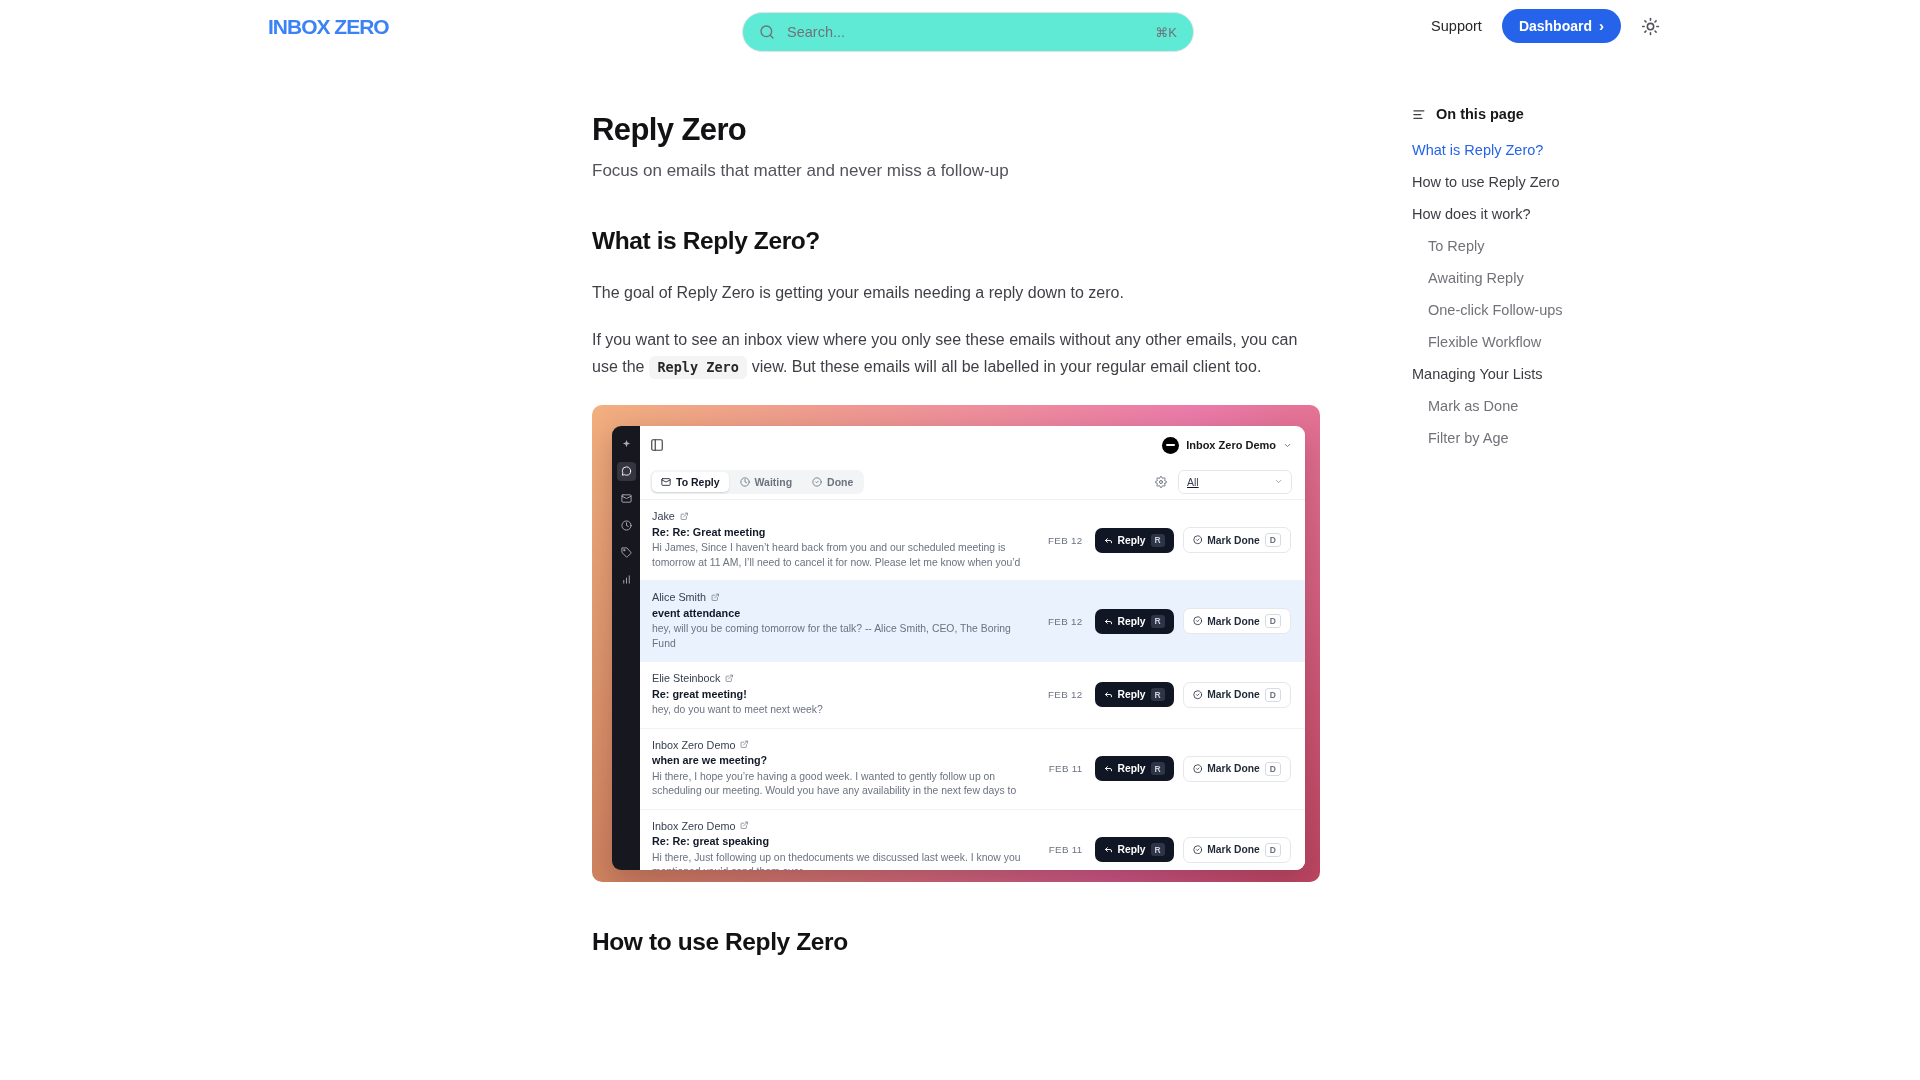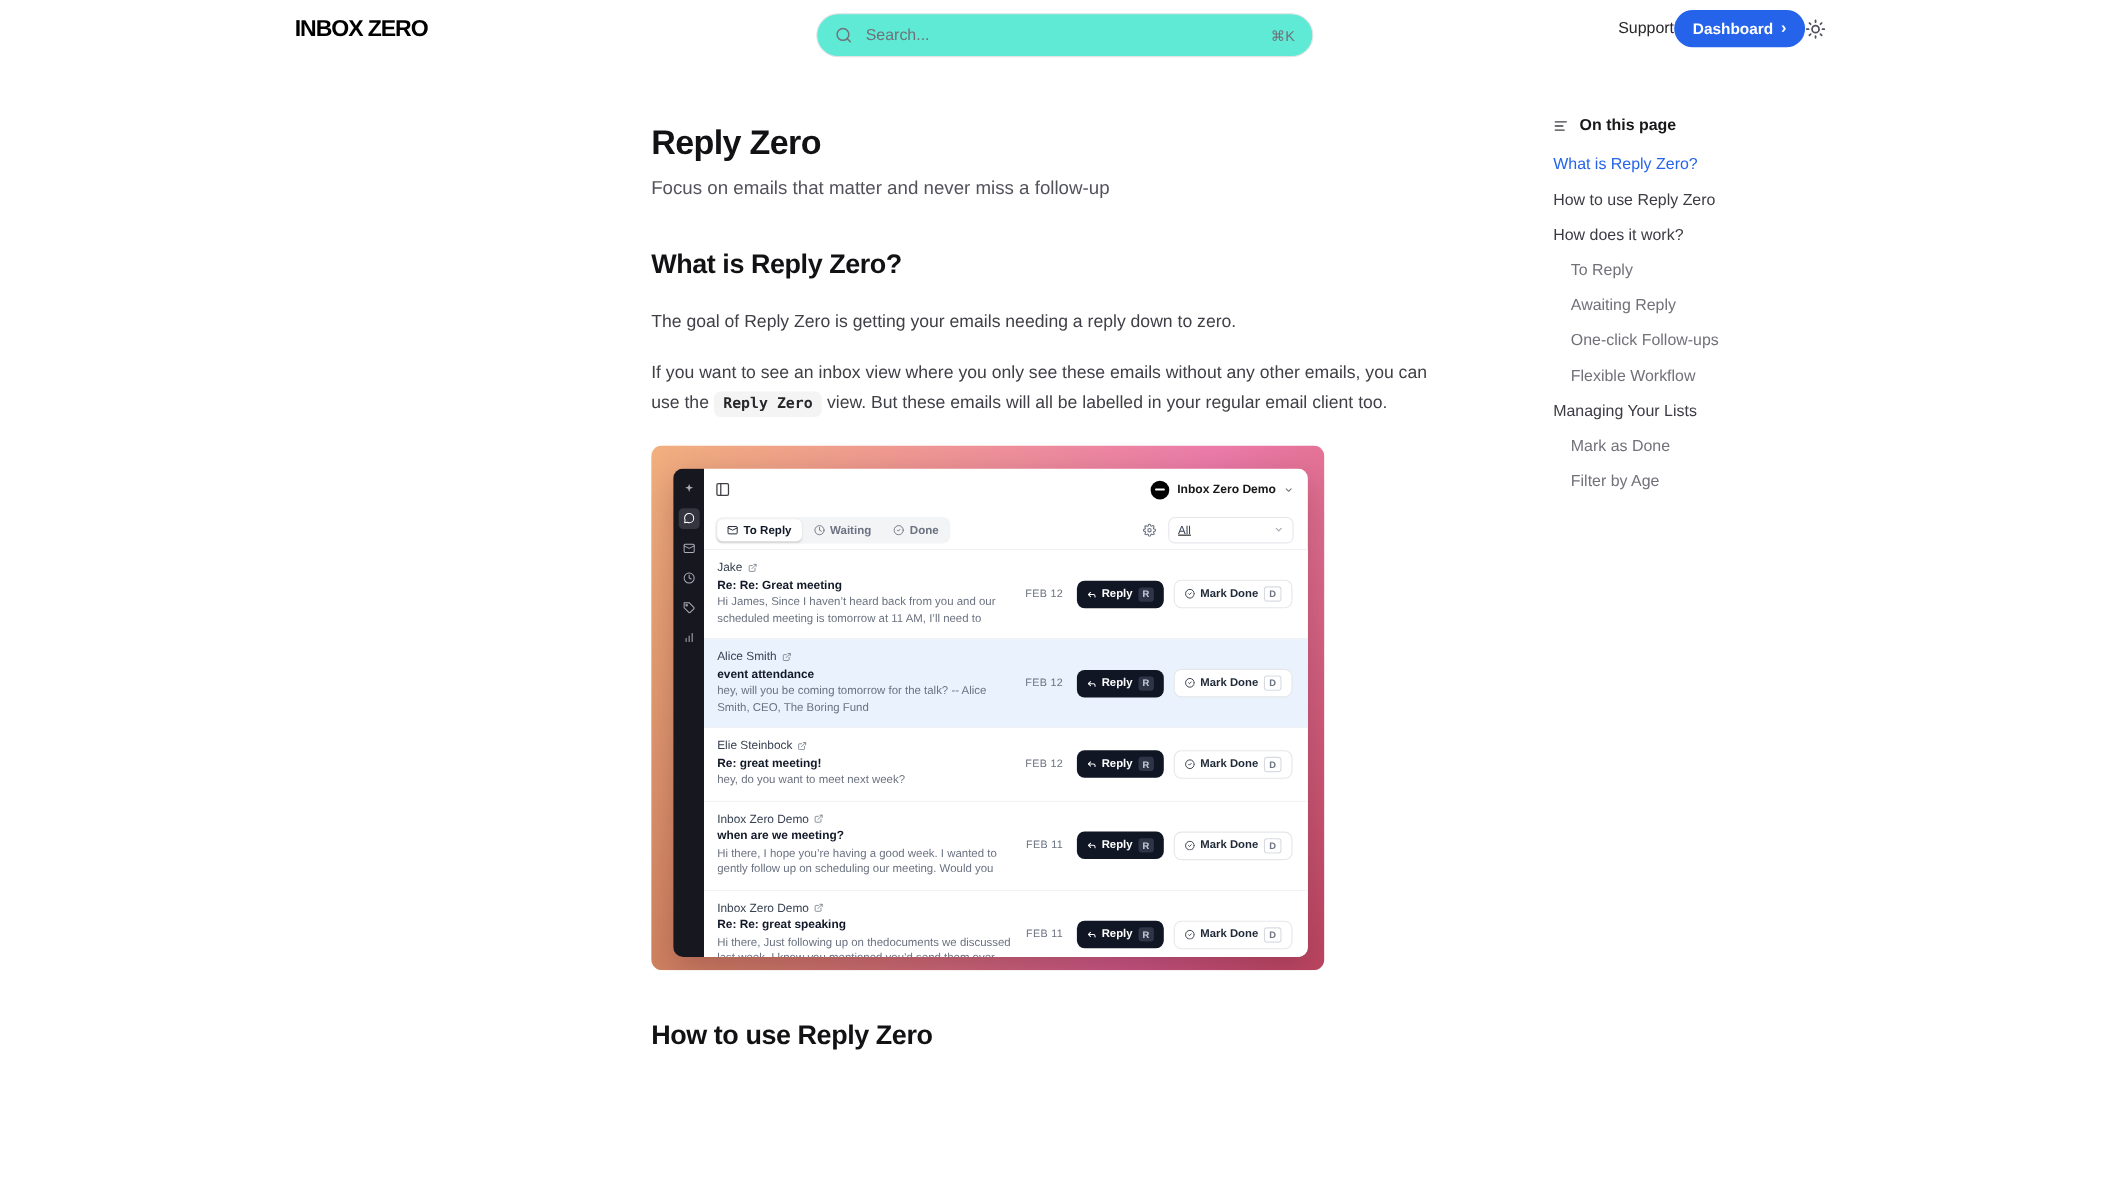--- a/index.html
+++ b/index.html
@@ -7,31 +7,31 @@
   body {
     width:1920px; height:1080px; overflow:hidden; position:relative;
     background:#ffffff; color:#18181b;
     font-family:"Liberation Sans", sans-serif;
     -webkit-font-smoothing:antialiased;
   }
   svg { display:block; }
 
   
   .navbar { position:absolute; top:0; left:0; width:1920px; height:52px; background:#fff; z-index:10; }
-  .logo { position:absolute; left:268px; top:15px; font-size:21px; font-weight:800; letter-spacing:-1px; color:#000000; cursor:pointer; }
+  .logo { position:absolute; left:268px; top:15px; font-size:21px; font-weight:800; letter-spacing:-1px; color:#3b82f6; cursor:pointer; }
   .searchbar {
     position:absolute; left:742px; top:12px; width:452px; height:40px;
     border:1px solid #e4e4e7; border-radius:20px; background:#5eead4;
     display:flex; align-items:center; gap:10px; padding:0 16px; color:#71717a;
   }
   .searchbar .s-icon { color:#71717a; flex-shrink:0; }
   .search-input { flex:1; border:none; outline:none; background:transparent; font-size:14.5px; color:#18181b; font-family:"Liberation Sans",sans-serif; }
   .search-input::placeholder { color:#71717a; }
   .search-kbd { font-size:13px; color:#71717a; flex-shrink:0; }
-  .nav-right { position:absolute; right:260px; top:0; height:52px; display:flex; align-items:center; }
+  .nav-right { position:absolute; right:260px; top:0; height:52px; display:flex; align-items:center; gap:20px; }
   .support-link { font-size:14.5px; font-weight:500; color:#27272a; cursor:pointer; }
   .btn-dashboard {
     display:flex; align-items:center; gap:7px; background:#2563eb; color:#fff;
     height:34px; padding:0 17px; border-radius:17px; border:none;
     font-size:14px; font-weight:600; font-family:"Liberation Sans",sans-serif; cursor:pointer;
   }
   .btn-dashboard .chev { font-size:15px; line-height:1; margin-top:-1px; }
   .theme-toggle { color:#52525b; cursor:pointer; display:flex; }
 
   
@@ -43,21 +43,21 @@
   .para { margin:24px 0 0; font-size:16px; line-height:27px; color:#3f3f46; }
   .para + .para { margin-top:20px; }
   .chip {
     font-family:"DejaVu Sans Mono", monospace; font-size:13.5px; font-weight:700;
     background:#f4f4f5; color:#27272a; padding:3px 8px 4px; border-radius:6px; margin:0 5px;
     white-space:nowrap;
   }
 
   
   .figure {
-    margin-top:24px; width:612px; height:477px; border-radius:10px; overflow:hidden; position:relative;
+    margin-top:24px; width:728px; height:477px; border-radius:10px; overflow:hidden; position:relative;
     background-image:
       linear-gradient(to bottom, rgba(255,255,255,0.16), rgba(0,0,0,0.13)),
       linear-gradient(100deg, #efa066 0%, #ec7a8a 48%, #e8639a 74%, #d8506f 100%);
   }
   .demo-app {
     position:absolute; left:20px; top:21px; right:15px; bottom:12px;
     display:flex; border-radius:9px; overflow:hidden;
     box-shadow:0 10px 30px rgba(60,10,20,0.25);
   }
   .demo-sidebar { width:28px; background:#17171f; display:flex; flex-direction:column; align-items:center; padding-top:9px; gap:8px; flex-shrink:0; }

